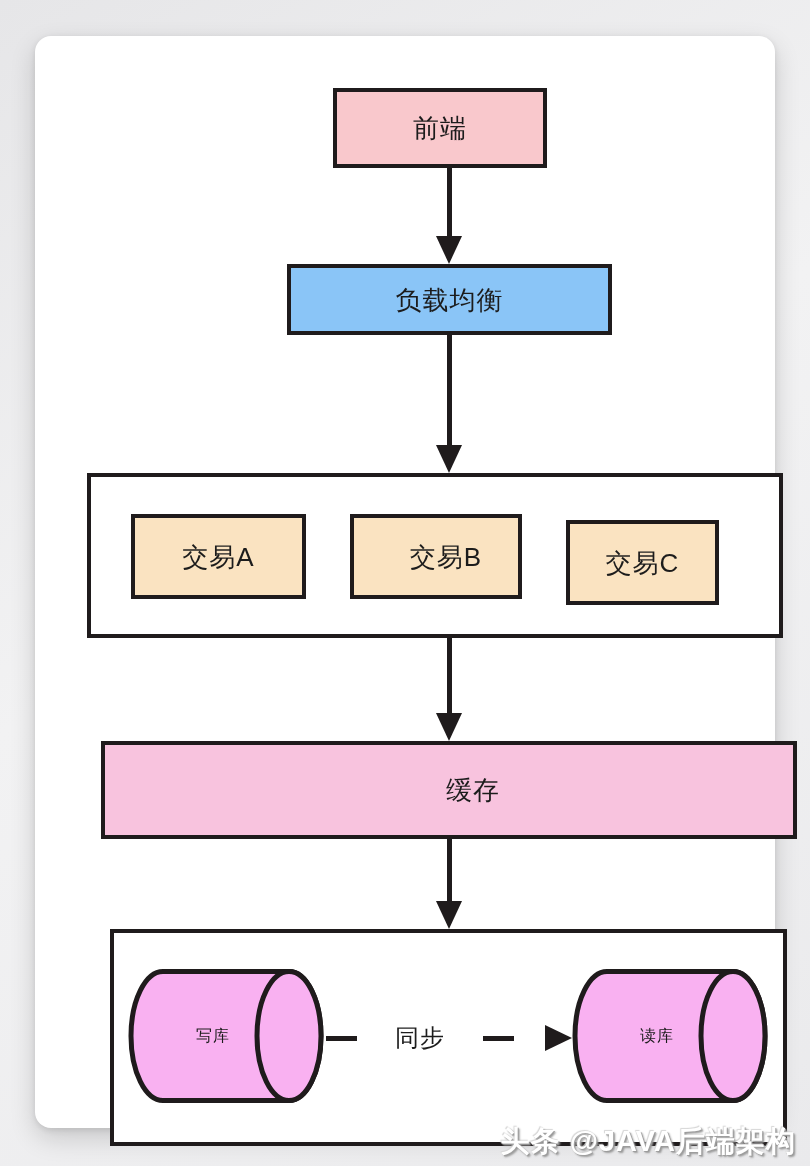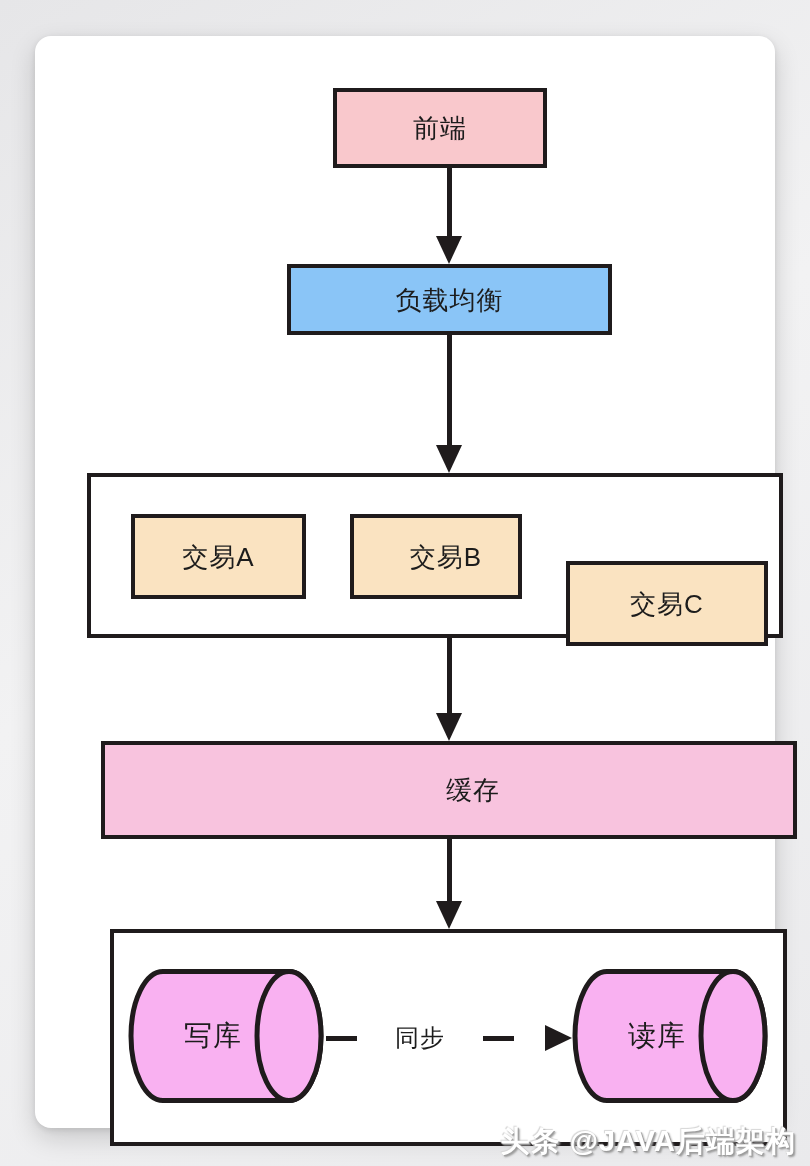--- a/index.html
+++ b/index.html
@@ -21,21 +21,21 @@
     border:4px solid #1f1b1c;
     display:flex;align-items:center;justify-content:center;
     font-size:26px;line-height:1;color:#1c1c1c;
     letter-spacing:1px;
   }
   #node-frontend{left:298px;top:52px;width:214px;height:80px;background:#f9c8cc;}
   #node-load-balancer{left:252px;top:228px;width:325px;height:71px;background:#8ac5f7;text-align:center;}
   #cluster-transactions{left:52px;top:437px;width:696px;height:165px;background:#ffffff;}
   #node-transaction-a{left:40px;top:37px;width:175px;height:85px;background:#fae3c1;}
   #node-transaction-b{left:259px;top:37px;width:172px;height:85px;background:#fae3c1;padding-left:20px;}
-  #node-transaction-c{left:475px;top:43px;width:202px;height:85px;background:#fae3c1;margin-top:41px;}
+  #node-transaction-c{left:475px;top:43px;width:153px;height:85px;background:#fae3c1;}
   #node-cache{left:66px;top:705px;width:696px;height:98px;background:#f8c3de;padding-left:48px;}
   #cluster-database{left:75px;top:893px;width:677px;height:217px;background:#ffffff;}
 
   
   .varrow{
     position:absolute;left:401px;width:26px;
     display:flex;flex-direction:column;align-items:center;
   }
   .varrow .shaft{width:5px;flex:1;background:#1f1b1c;}
   .varrow .head{
@@ -49,21 +49,21 @@
   #arrow-cache-to-database{top:801px;height:92px;}
 
   
   .cylinder{position:absolute;width:198px;height:136px;}
   #cyl-write-db{left:13px;top:35px;}
   #cyl-read-db{left:457px;top:35px;}
   .cylinder svg{position:absolute;left:0;top:0;}
   .cyl-label{
     position:absolute;left:0;top:0;width:172px;height:136px;
     display:flex;align-items:center;justify-content:center;
-    font-size:28px;letter-spacing:1px;color:#1c1c1c;
+    font-size:16px;letter-spacing:1px;color:#1c1c1c;
   }
 
   
   .sync-arrow{
     position:absolute;left:212px;top:90px;width:246px;height:30px;
     display:flex;align-items:center;gap:32px;
   }
   .sync-arrow .hshaft{height:5px;background:#1f1b1c;flex:1;}
   .sync-arrow .hlabel{font-size:24px;line-height:1;padding:0 6px;color:#1c1c1c;letter-spacing:1px;}
   .sync-arrow .hhead{

